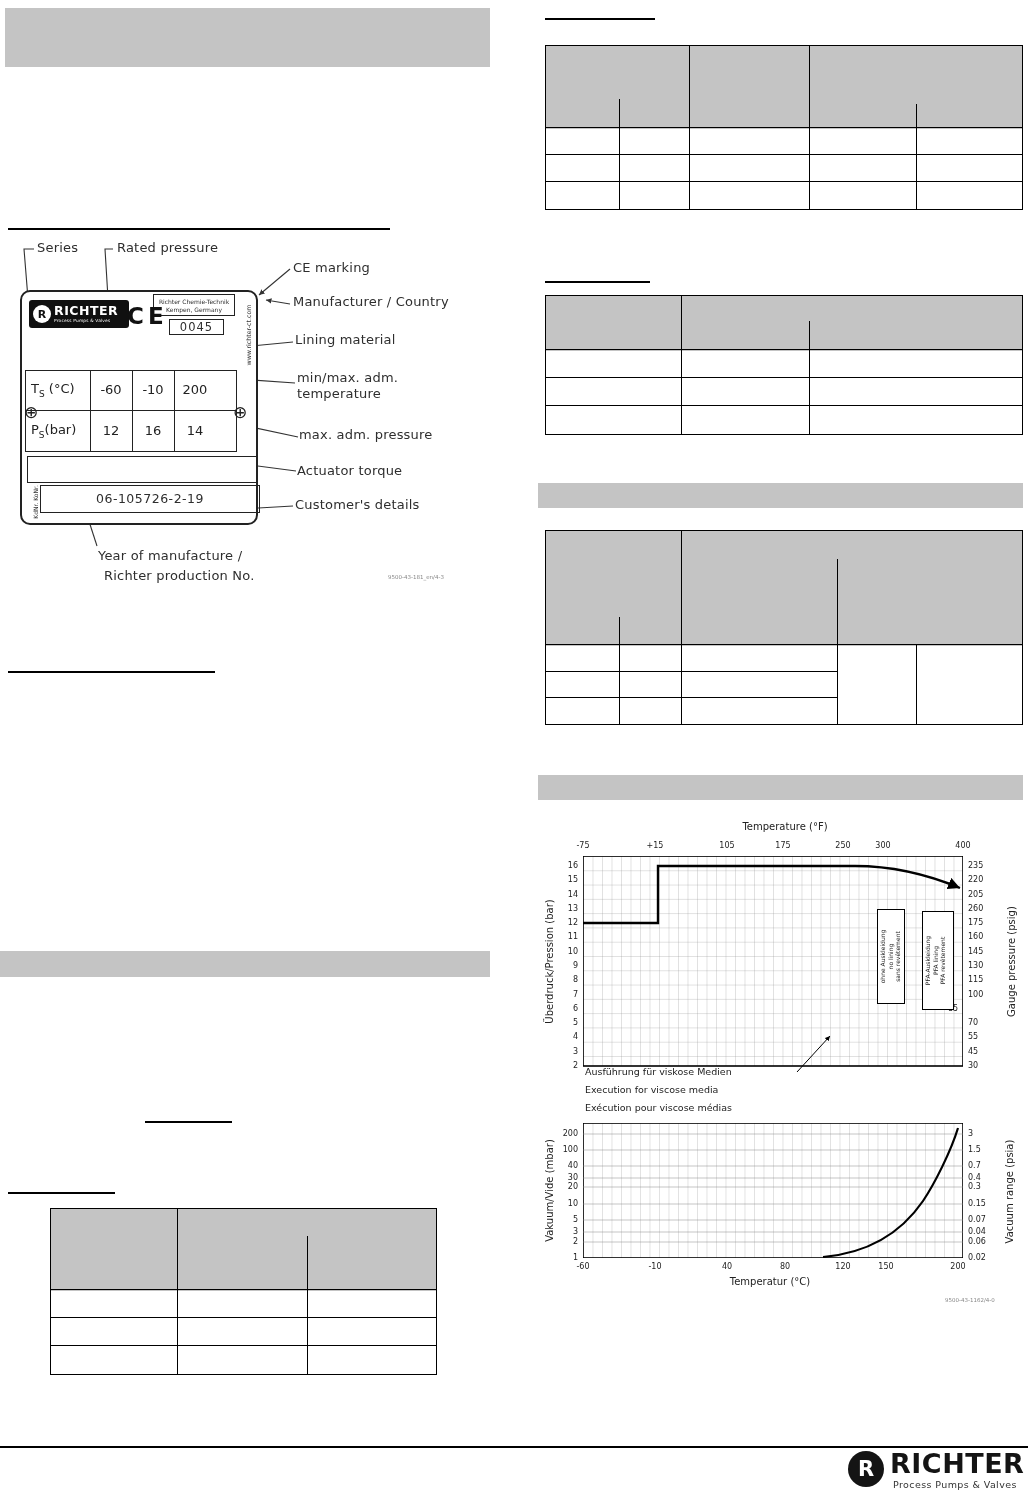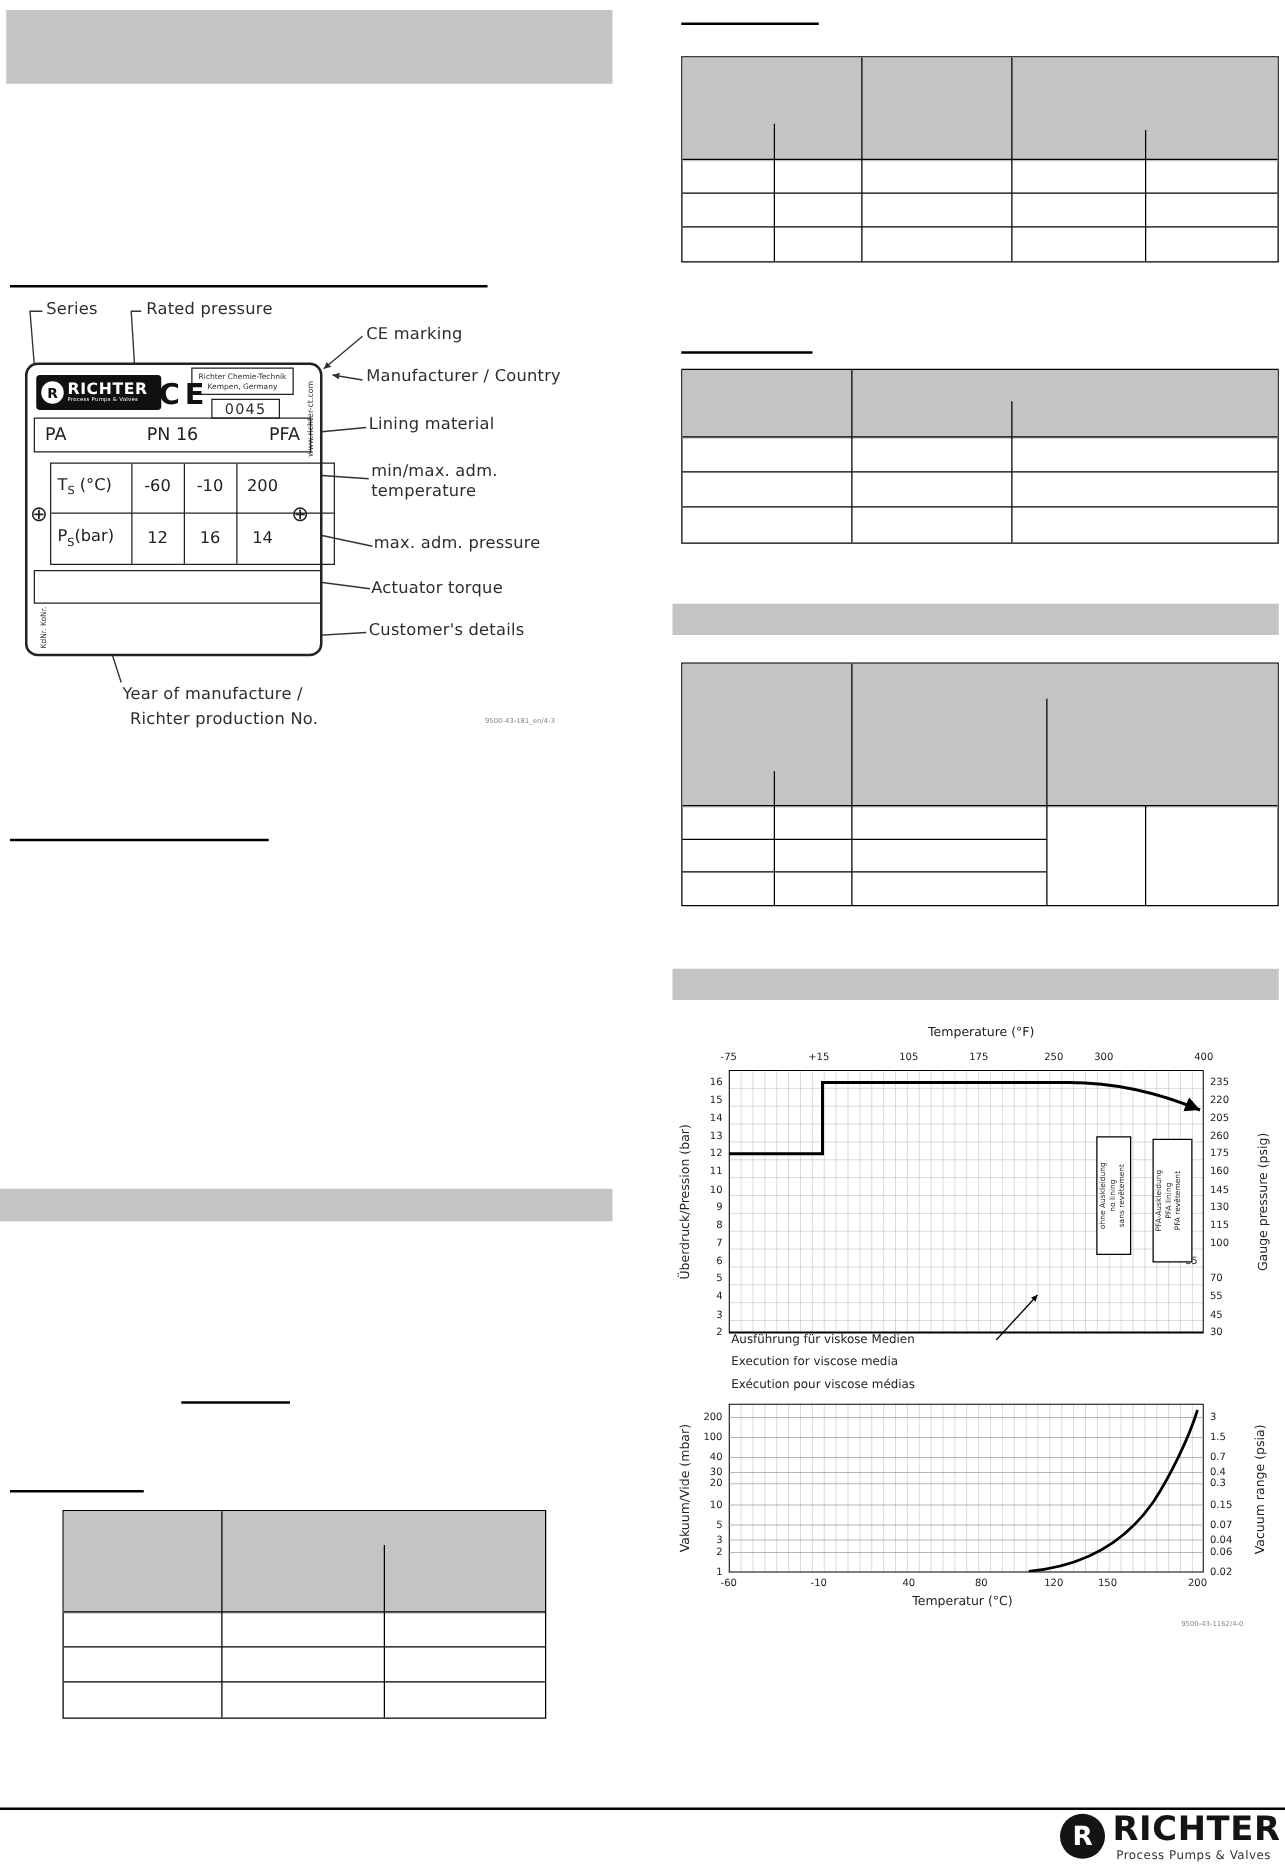--- a/index.html
+++ b/index.html
@@ -132,44 +132,40 @@
       </div>
     </div>
     <div class="pbox" style="left:131px;top:2px;width:82px;height:22px;border-width:1px;text-align:center;font-size:6px;line-height:7.5px;padding-top:3px">
       <div>Richter Chemie-Technik</div>
       <div>Kempen, Germany</div>
     </div>
     <span style="position:absolute;left:105px;top:11px;font-size:23px;font-weight:bold;letter-spacing:4px;color:#111">CE</span>
     <div class="pbox" style="left:147px;top:27px;width:55px;height:16px;border-width:1.2px;text-align:center;font-size:11.5px;line-height:14px;letter-spacing:1px">0045</div>
     <div class="vert" style="left:190px;top:38px;width:74px;height:10px;line-height:10px;font-size:6.3px">www.richter-ct.com</div>
 
-    <div class="pbox" style="left:5px;top:42px;width:222px;height:28px">
-      <span class="cell" style="left:8px;top:5px;font-size:14px">PA</span>
-      <span class="cellc" style="left:0;right:0;top:5px;font-size:14px">PN 16</span>
-      <span class="cell" style="right:8px;top:5px;font-size:14px">PFA</span>
-    </div>
-
-    <div class="pbox" style="left:18px;top:78px;width:228px;height:82px">
+
+    <div class="pbox" style="left:3px;top:78px;width:212px;height:82px">
       <div class="hl" style="top:39px;background:#222"></div>
       <div class="vl" style="left:64px;top:0;bottom:0;background:#222"></div>
       <div class="vl" style="left:106px;top:0;bottom:0;background:#222"></div>
       <div class="vl" style="left:148px;top:0;bottom:0;background:#222"></div>
       <span class="cell" style="left:5px;top:10px"><span>T</span><sub style="font-size:9px">S</sub> <span>(°C)</span></span>
       <span class="cellc" style="left:64px;top:11px;width:42px">-60</span>
       <span class="cellc" style="left:106px;top:11px;width:42px">-10</span>
       <span class="cellc" style="left:148px;top:11px;width:42px">200</span>
       <span class="cell" style="left:5px;top:51px"><span>P</span><sub style="font-size:9px">S</sub><span>(bar)</span></span>
       <span class="cellc" style="left:64px;top:52px;width:42px">12</span>
       <span class="cellc" style="left:106px;top:52px;width:42px">16</span>
       <span class="cellc" style="left:148px;top:52px;width:42px">14</span>
     </div>
     <span style="position:absolute;left:2px;top:110px;font-size:17px;color:#222">⊕</span>
     <span style="position:absolute;left:211px;top:110px;font-size:17px;color:#222">⊕</span>
 
     <div class="pbox" style="left:5px;top:164px;width:230px;height:27px"></div>
+    <div class="pbox" style="left:18px;top:193px;width:220px;height:28px;text-align:center;font-size:12.5px;line-height:26px;letter-spacing:.5px">06-105726-2-19</div>
     <div class="vert" style="left:-14px;top:205px;width:56px;height:10px;line-height:10px;font-size:6px">KdNr. KoNr.</div>
   </div>
 
   <span class="abs" style="left:700px;top:821px;width:170px;text-align:center;font-size:10px;color:#222">Temperature (°F)</span>
   <i class="tkc" style="left:583px;top:841px">-75</i>
   <i class="tkc" style="left:655px;top:841px">+15</i>
   <i class="tkc" style="left:727px;top:841px">105</i>
   <i class="tkc" style="left:783px;top:841px">175</i>
   <i class="tkc" style="left:843px;top:841px">250</i>
   <i class="tkc" style="left:883px;top:841px">300</i>

